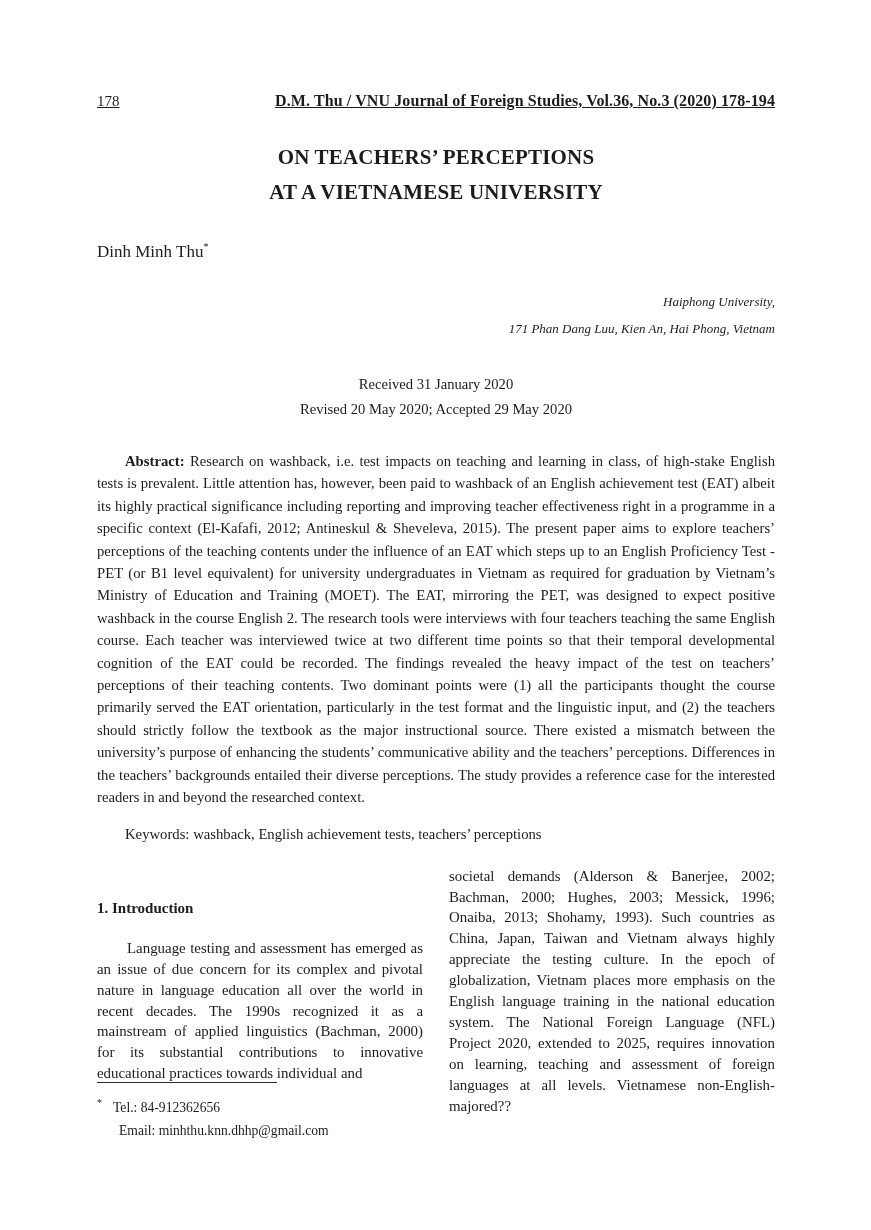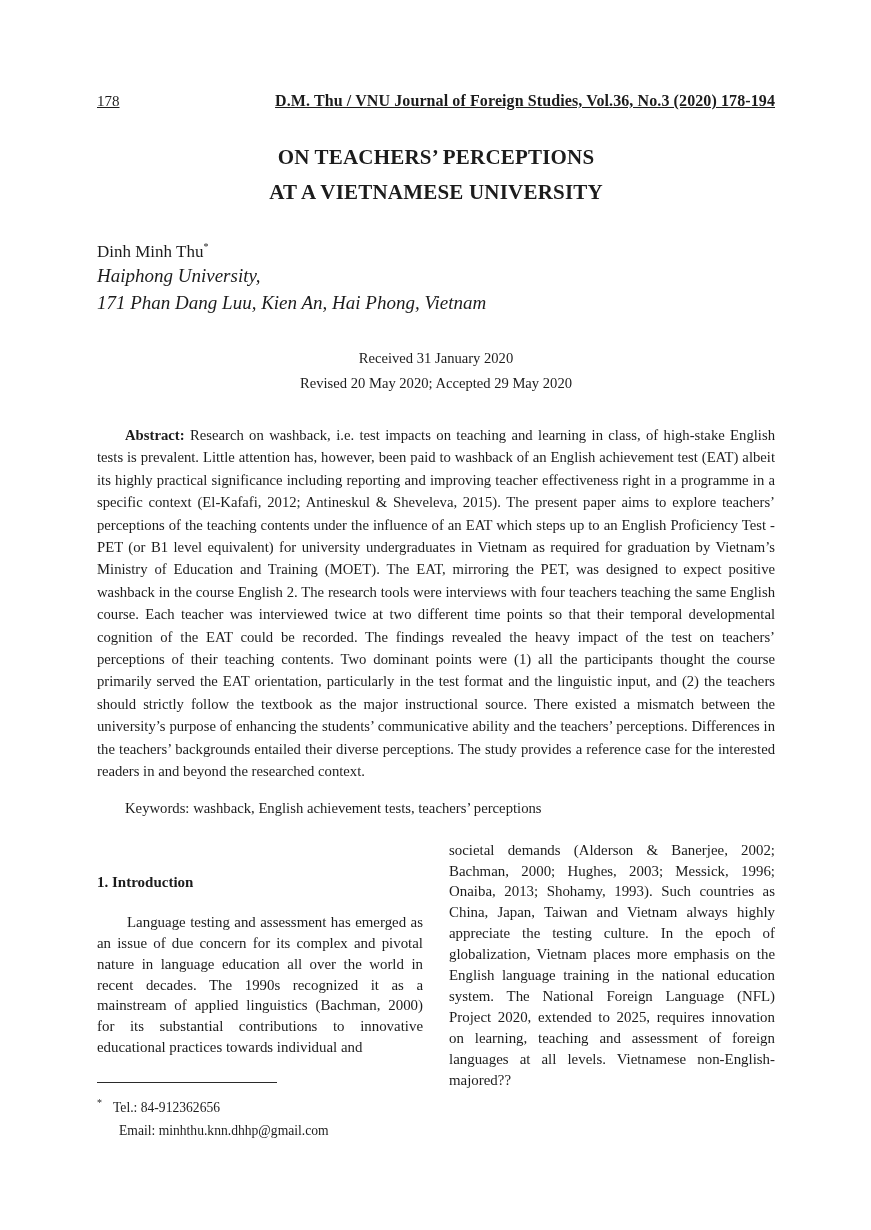--- a/index.html
+++ b/index.html
@@ -46,23 +46,24 @@
   }
   .author {
     margin-top: 32px;
     font-size: 17px;
   }
   .author sup {
     font-size: 10px;
     line-height: 0;
   }
   .affiliation {
-    text-align: left;
+    margin-top: 26px;
+    text-align: right;
     font-style: italic;
-    font-size: 19px;
+    font-size: 13px;
     line-height: 27px;
   }
   .dates {
     margin-top: 30px;
     text-align: center;
     font-size: 14.6px;
     line-height: 25px;
   }
   .abstract {
     margin-top: 28px;

